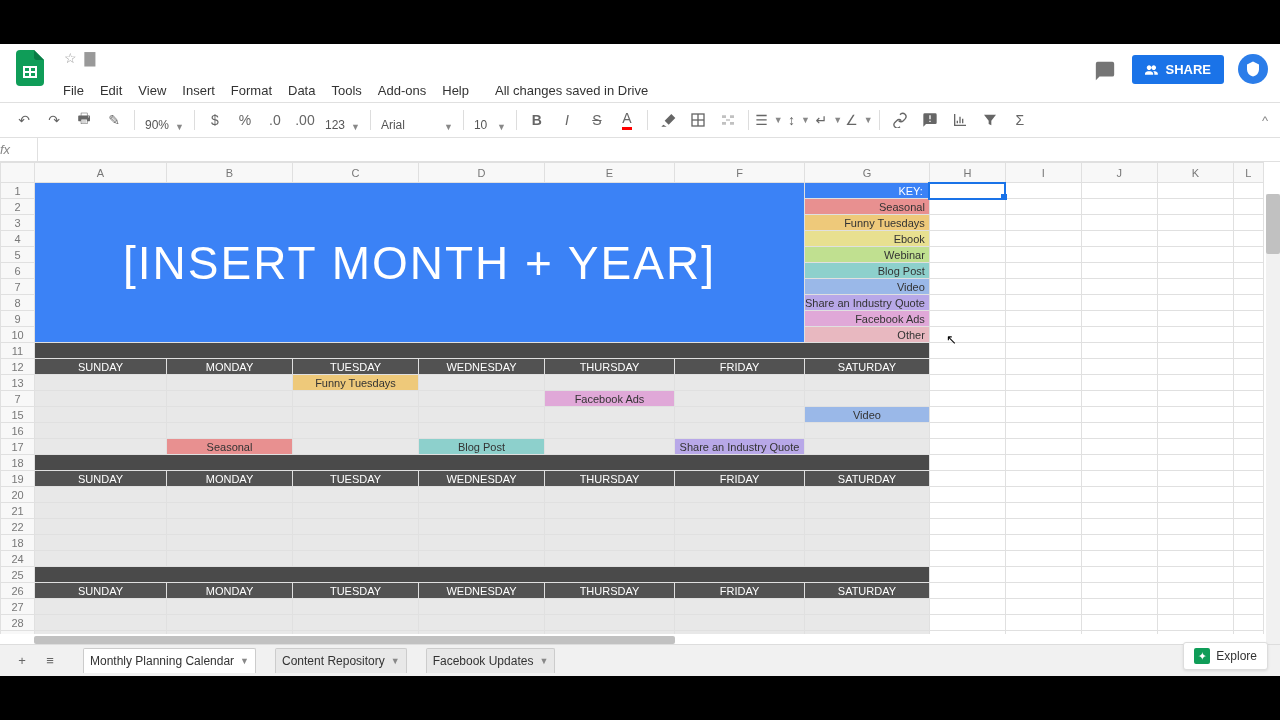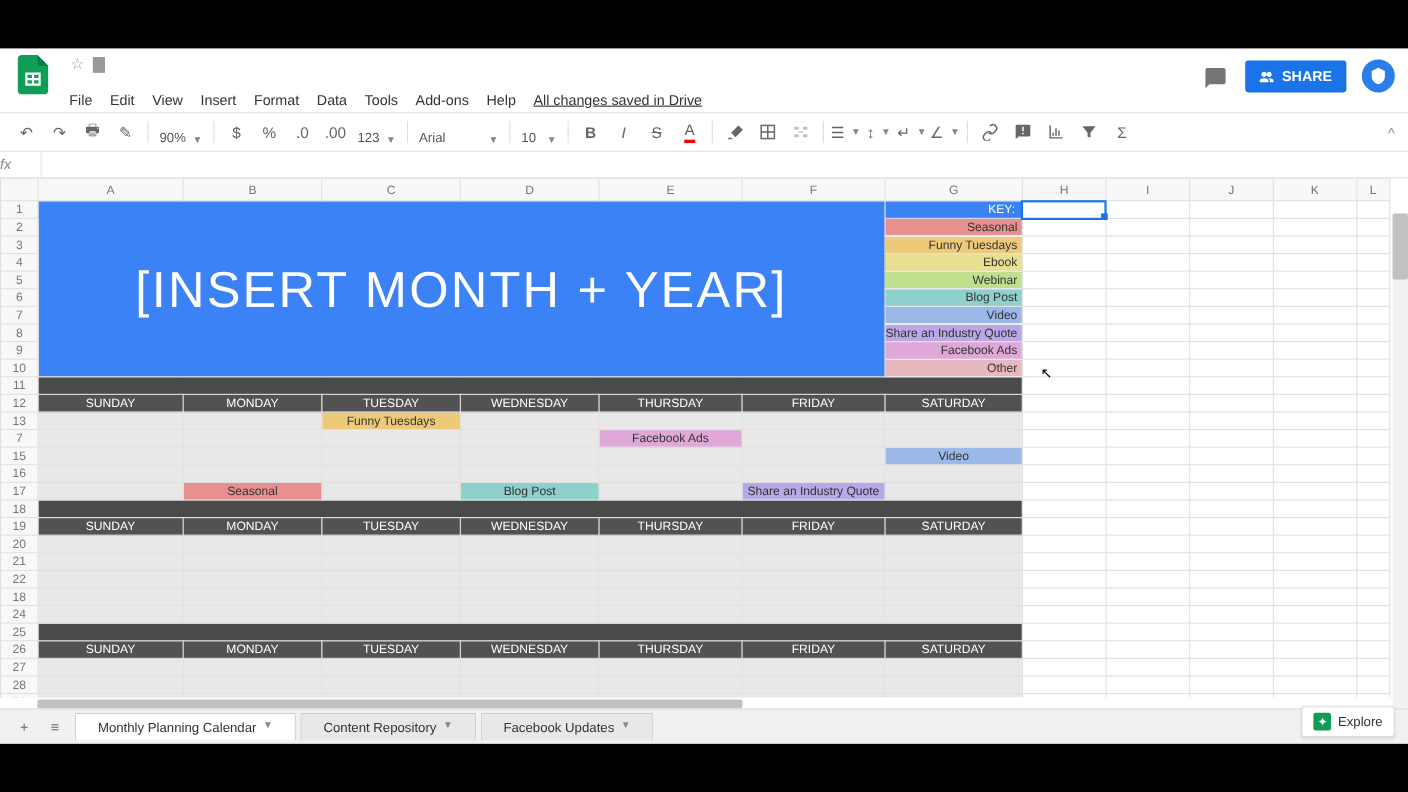--- a/index.html
+++ b/index.html
@@ -11,21 +11,21 @@
 .titlebar{display:flex;align-items:flex-start;padding:6px 12px 0;height:34px}
 .logo{width:36px;height:36px;margin-right:8px;display:flex;align-items:center;justify-content:center}
 .docname{font-size:18px;color:#444}
 .star,.folder{color:#999;margin-left:8px;font-size:14px;cursor:pointer}
 .right-top{position:absolute;right:12px;top:54px;display:flex;align-items:flex-end;gap:14px}
 .comments-ic{width:26px;height:26px;display:flex;align-items:center;justify-content:center;color:#757575;cursor:pointer}
 .share-btn{background:#1a73e8;color:#fff;border:none;border-radius:3px;padding:7px 13px;font-size:13px;font-weight:bold;display:flex;align-items:center;gap:6px;cursor:pointer}
 .avatar{width:30px;height:30px;border-radius:50%;background:#2b7de9;display:flex;align-items:center;justify-content:center}
 .menus{display:flex;align-items:center;padding:0 0 0 56px;height:24px;gap:2px}
 .menus span{padding:3px 7px;cursor:pointer;color:#333;font-size:13px}
-.saved{color:#666;text-decoration:underline;font-size:12px}
+.saved{color:#666;margin-left:10px;font-size:12px}
 .toolbar{border-top:1px solid #e0e0e0;border-bottom:1px solid #e0e0e0;height:36px;display:flex;align-items:center;padding:0 10px;gap:2px;position:relative}
 .tbtn{width:28px;height:28px;display:flex;align-items:center;justify-content:center;cursor:pointer;color:#666;border-radius:2px;font-size:14px}
 .tsep{width:1px;height:20px;background:#ddd;margin:0 4px}
 .tsel{display:flex;align-items:flex-end;padding:0 4px;height:24px;font-size:12px;color:#555;cursor:pointer;border-radius:2px}
 .caret{font-size:9px;margin-left:6px;color:#888}
 .collapse{position:absolute;right:12px;cursor:pointer;color:#888}
 .fxbar{height:24px;border-bottom:1px solid #e0e0e0;display:flex;align-items:center}
 .fxlbl{width:38px;font-style:italic;color:#888;font-size:13px;border-right:1px solid #e0e0e0;height:100%;line-height:24px}
 .fxin{flex:1;border:none;outline:none;padding:0 6px;height:100%}
 .grid-wrap{position:relative;overflow:hidden;height:472px}
@@ -48,21 +48,21 @@
 .k-ebook{background:#e8e090}
 .k-webinar{background:#c0e090}
 .k-blog{background:#8dd0cc}
 .k-video{background:#9ab8e8}
 .k-quote{background:#b8a8e8}
 .k-ads{background:#e0a8d8}
 .k-other{background:#e8b8c0}
 .tag{text-align:center;font-size:11px;padding:1px}
 .tabs{position:absolute;bottom:44px;left:0;right:0;height:32px;background:#f1f1f1;border-top:1px solid #ddd;display:flex;align-items:center;padding:0 8px}
 .tab-add,.tab-all{width:28px;height:28px;display:flex;align-items:center;justify-content:center;cursor:pointer;color:#666}
-.tab{background:#fff;border:1px solid #ccc;border-bottom:none;padding:5px 20px;font-size:12px;margin-left:4px;cursor:pointer;display:flex;gap:6px;border-radius:2px 2px 0 0}
+.tab{background:#fff;border:1px solid #ccc;border-bottom:none;padding:5px 6px;font-size:12px;margin-left:19px;cursor:pointer;display:flex;align-items:center;gap:6px;border-radius:2px 2px 0 0}
 .tab.inactive{background:#e8e8e8}
 .tab .tcaret{font-size:9px;color:#888}
 .explore{position:absolute;right:12px;bottom:50px;background:#fff;border:1px solid #ddd;border-radius:3px;padding:5px 10px;font-size:12px;display:flex;align-items:center;gap:6px;cursor:pointer;box-shadow:0 1px 3px rgba(0,0,0,.1)}
 .explore-ic{width:16px;height:16px;background:#0f9d58;border-radius:2px;display:flex;align-items:center;justify-content:center;color:#fff;font-size:11px}
 .vscroll{position:absolute;right:0;top:194px;width:14px;height:460px;background:#f1f1f1}
 .vthumb{position:absolute;top:0;width:100%;height:60px;background:#c1c1c1;border-radius:2px}
 .hscroll{position:absolute;bottom:76px;left:34px;right:14px;height:8px}
 .hthumb{position:absolute;left:0;width:52%;height:100%;background:#c1c1c1;border-radius:2px}
 svg{display:block}
 .cursor{position:absolute;left:946px;top:332px;font-size:13px;color:#000;pointer-events:none}

